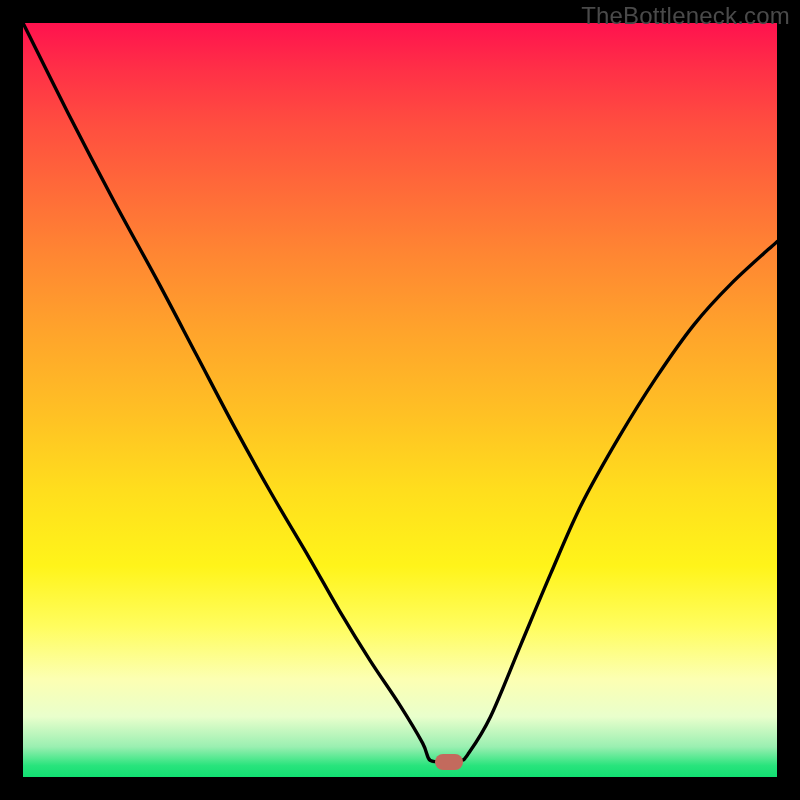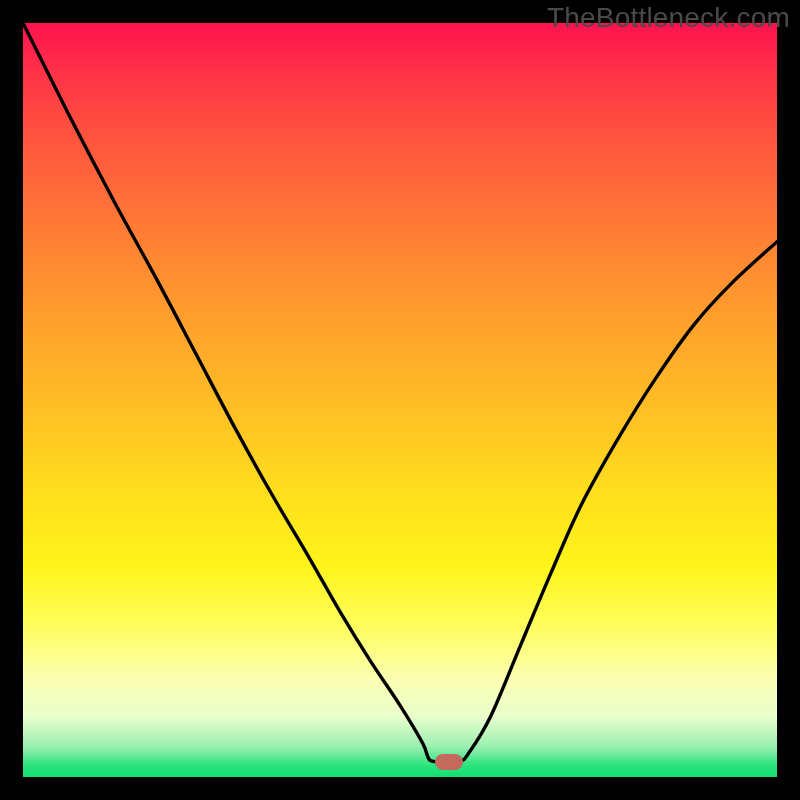--- a/index.html
+++ b/index.html
@@ -15,21 +15,21 @@
     position: relative;
     width: 800px;
     height: 800px;
     background: #000;
   }
   .watermark {
     position: absolute;
     top: 2px;
     right: 10px;
     color: #4a4a4a;
-    font-size: 28px;
+    font-size: 24px;
     font-weight: 500;
     letter-spacing: 0.2px;
     z-index: 20;
     user-select: none;
   }
   .plot-area {
     position: absolute;
     left: 23px;
     top: 23px;
     width: 754px;

